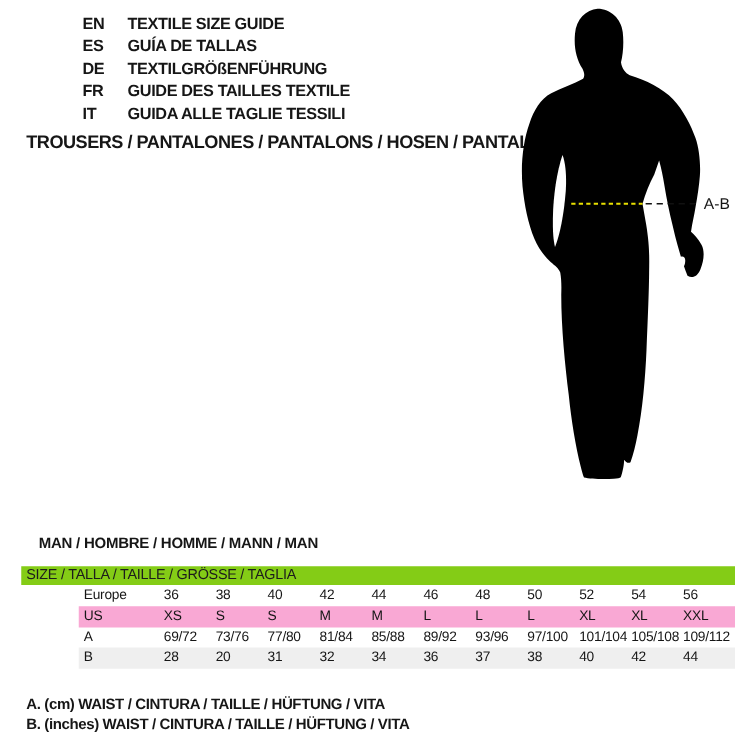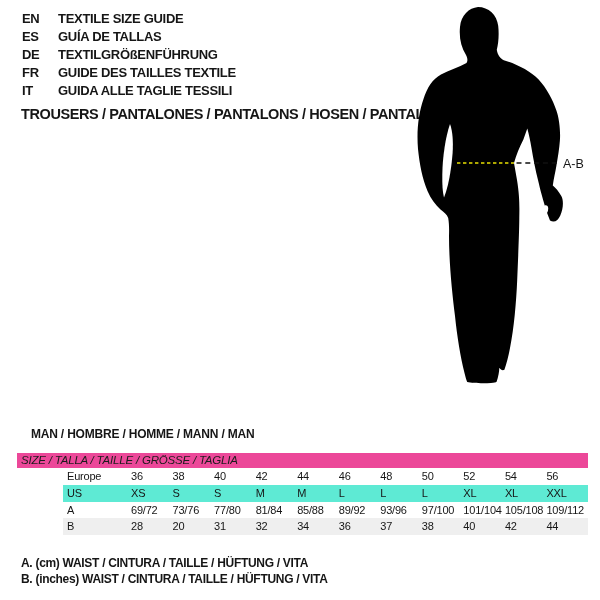--- a/index.html
+++ b/index.html
@@ -20,21 +20,21 @@
     left: 22px;
     top: 10px;
   }
   .lang-row {
     display: flex;
     line-height: 18px;
     font-size: 13px;
     font-weight: 700;
     letter-spacing: -0.3px;
   }
-  .lang-code { width: 36px; }
+  .lang-code { width: 36px; margin-left: 44px; }
   .garment-title {
     position: absolute;
     left: 21px;
     top: 106px;
     font-size: 14.5px;
     font-weight: 700;
     letter-spacing: -0.4px;
     line-height: 16px;
     white-space: nowrap;
   }
@@ -185,38 +185,38 @@
          C 548.2 211.4 547.2 213.6 545.2 214.8
          C 544.2 211.8 543.8 208.4 544.5 205.5 Z"></path>
     <line x1="457" y1="163" x2="514" y2="163" stroke-width="1.7" stroke-dasharray="3.4 2.6" stroke="#e8df00"></line>
     <line x1="516.5" y1="163" x2="560" y2="163" stroke-width="1.3" stroke-dasharray="5 3.8" stroke="#111111"></line>
     <text x="563" y="167.5" font-size="12.5" font-weight="500" font-family="Liberation Sans, sans-serif" fill="#161616">A-B</text>
   </svg>
 
   <div class="section-title">MAN / HOMBRE / HOMME / MANN / MAN</div>
 
   <div class="size-table">
-    <div class="t-bar" style="background: #ec4899; font-style: italic;">SIZE / TALLA / TAILLE / GRÖSSE / TAGLIA</div>
+    <div class="t-bar" style="background: #84cc16;">SIZE / TALLA / TAILLE / GRÖSSE / TAGLIA</div>
 
     <div class="t-row">
       <div class="t-label">Europe</div>
       <div class="t-cell">36</div>
       <div class="t-cell">38</div>
       <div class="t-cell">40</div>
       <div class="t-cell">42</div>
       <div class="t-cell">44</div>
       <div class="t-cell">46</div>
       <div class="t-cell">48</div>
       <div class="t-cell">50</div>
       <div class="t-cell">52</div>
       <div class="t-cell">54</div>
       <div class="t-cell">56</div>
     </div>
 
-    <div class="t-row" style="background: #5eead4;">
+    <div class="t-row" style="background: #f9a8d4;">
       <div class="t-label">US</div>
       <div class="t-cell">XS</div>
       <div class="t-cell">S</div>
       <div class="t-cell">S</div>
       <div class="t-cell">M</div>
       <div class="t-cell">M</div>
       <div class="t-cell">L</div>
       <div class="t-cell">L</div>
       <div class="t-cell">L</div>
       <div class="t-cell">XL</div>

